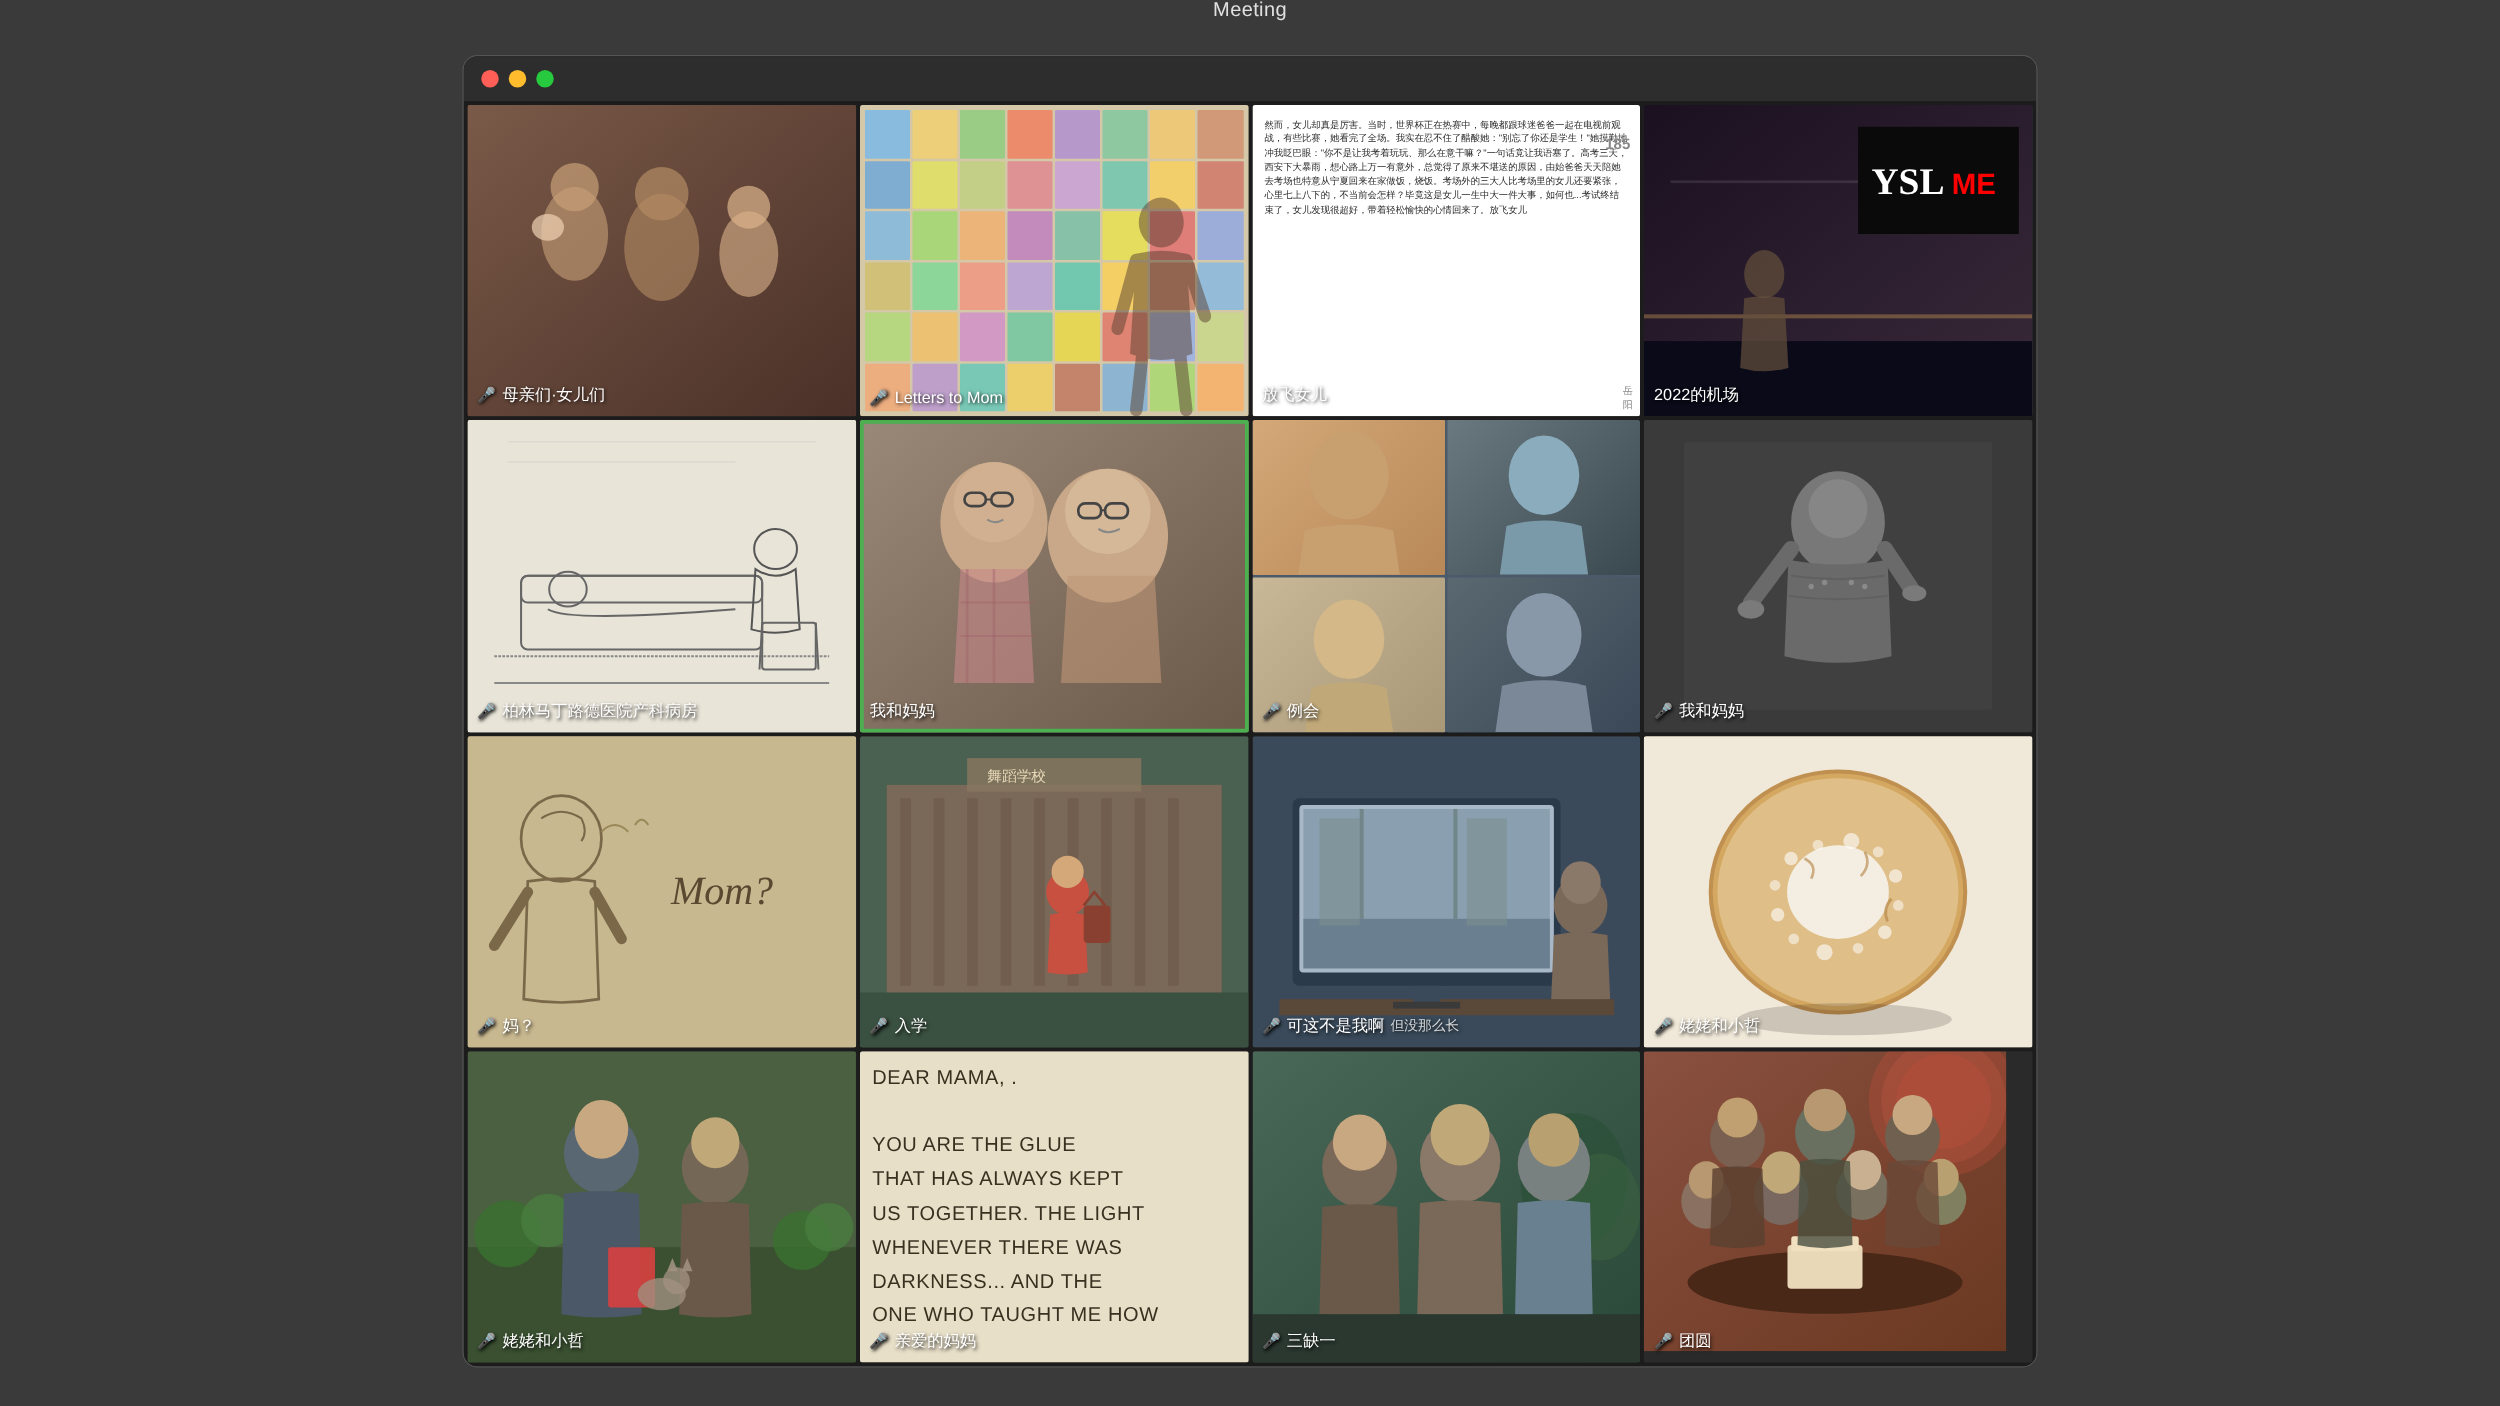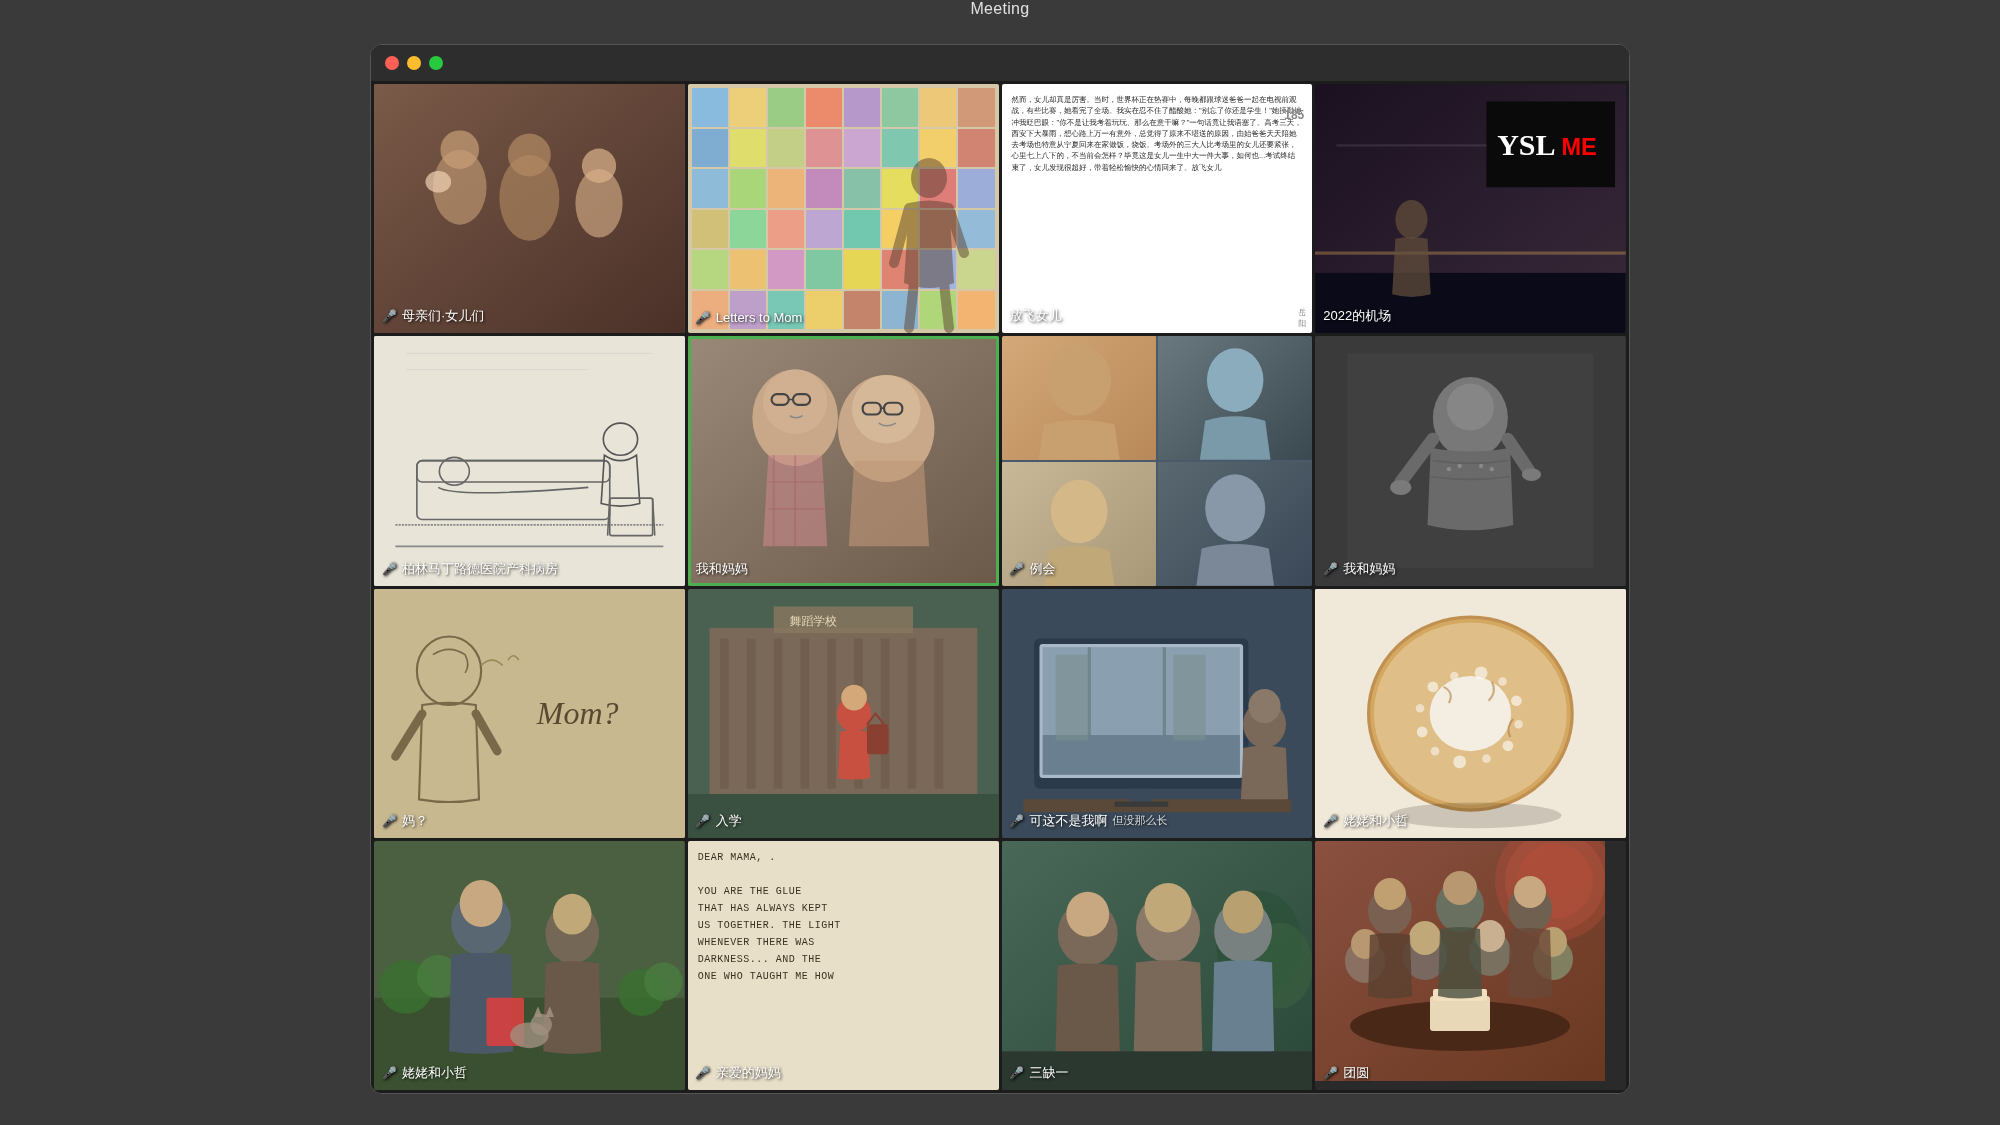--- a/index.html
+++ b/index.html
@@ -680,21 +680,21 @@
         </svg>
       </div>
       <div class="cell-label">
         <span class="muted-mic">🎤</span>
         <span>姥姥和小哲</span>
       </div>
     </div>
 
     <div class="cell">
       <div class="c14-bg">
-        <div style="font-size:10px;line-height:1.7;color:#3a3020;font-family:Liberation Mono, monospace;text-transform:uppercase;letter-spacing:0.5px;">
+        <div style="font-size:16px;line-height:1.7;color:#3a3020;font-family:Liberation Sans, sans-serif;text-transform:uppercase;letter-spacing:0.5px;">
           <div>DEAR MAMA, .</div>
           <div>&nbsp;</div>
           <div>YOU ARE THE GLUE</div>
           <div>THAT HAS ALWAYS KEPT</div>
           <div>US TOGETHER. THE LIGHT</div>
           <div>WHENEVER THERE WAS</div>
           <div>DARKNESS... AND THE</div>
           <div>ONE WHO TAUGHT ME HOW</div>
         </div>
       </div>

